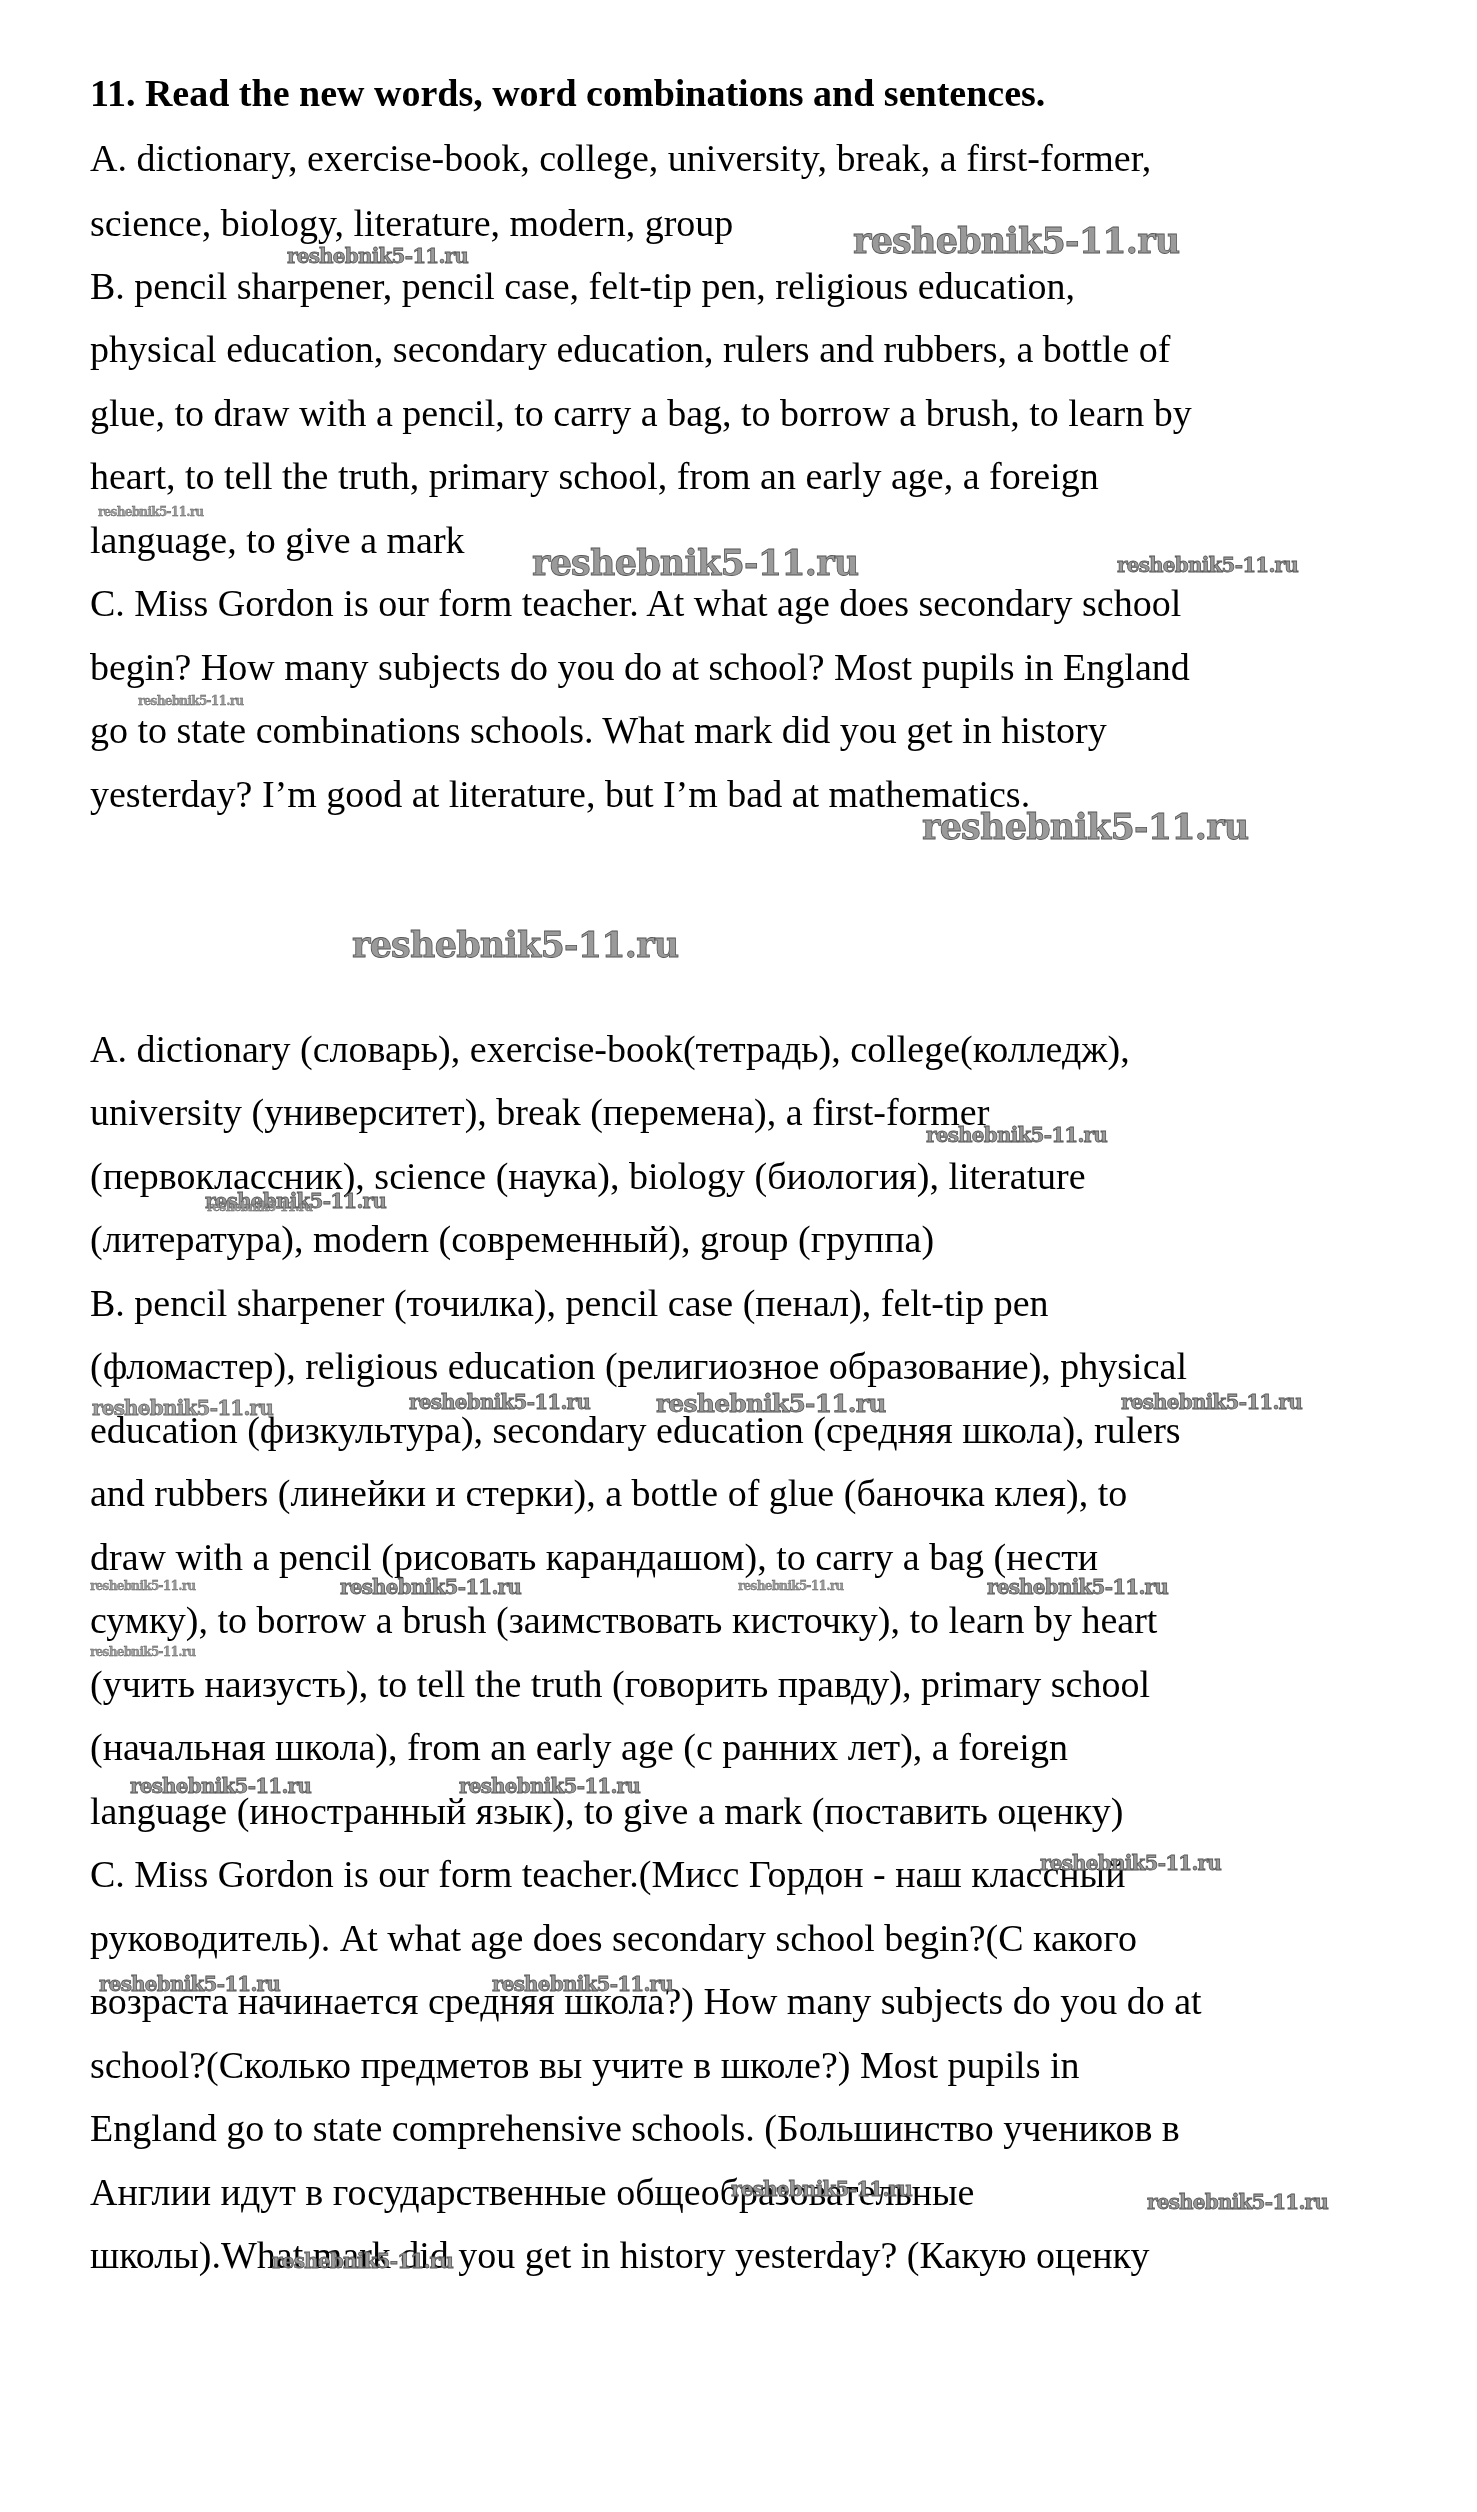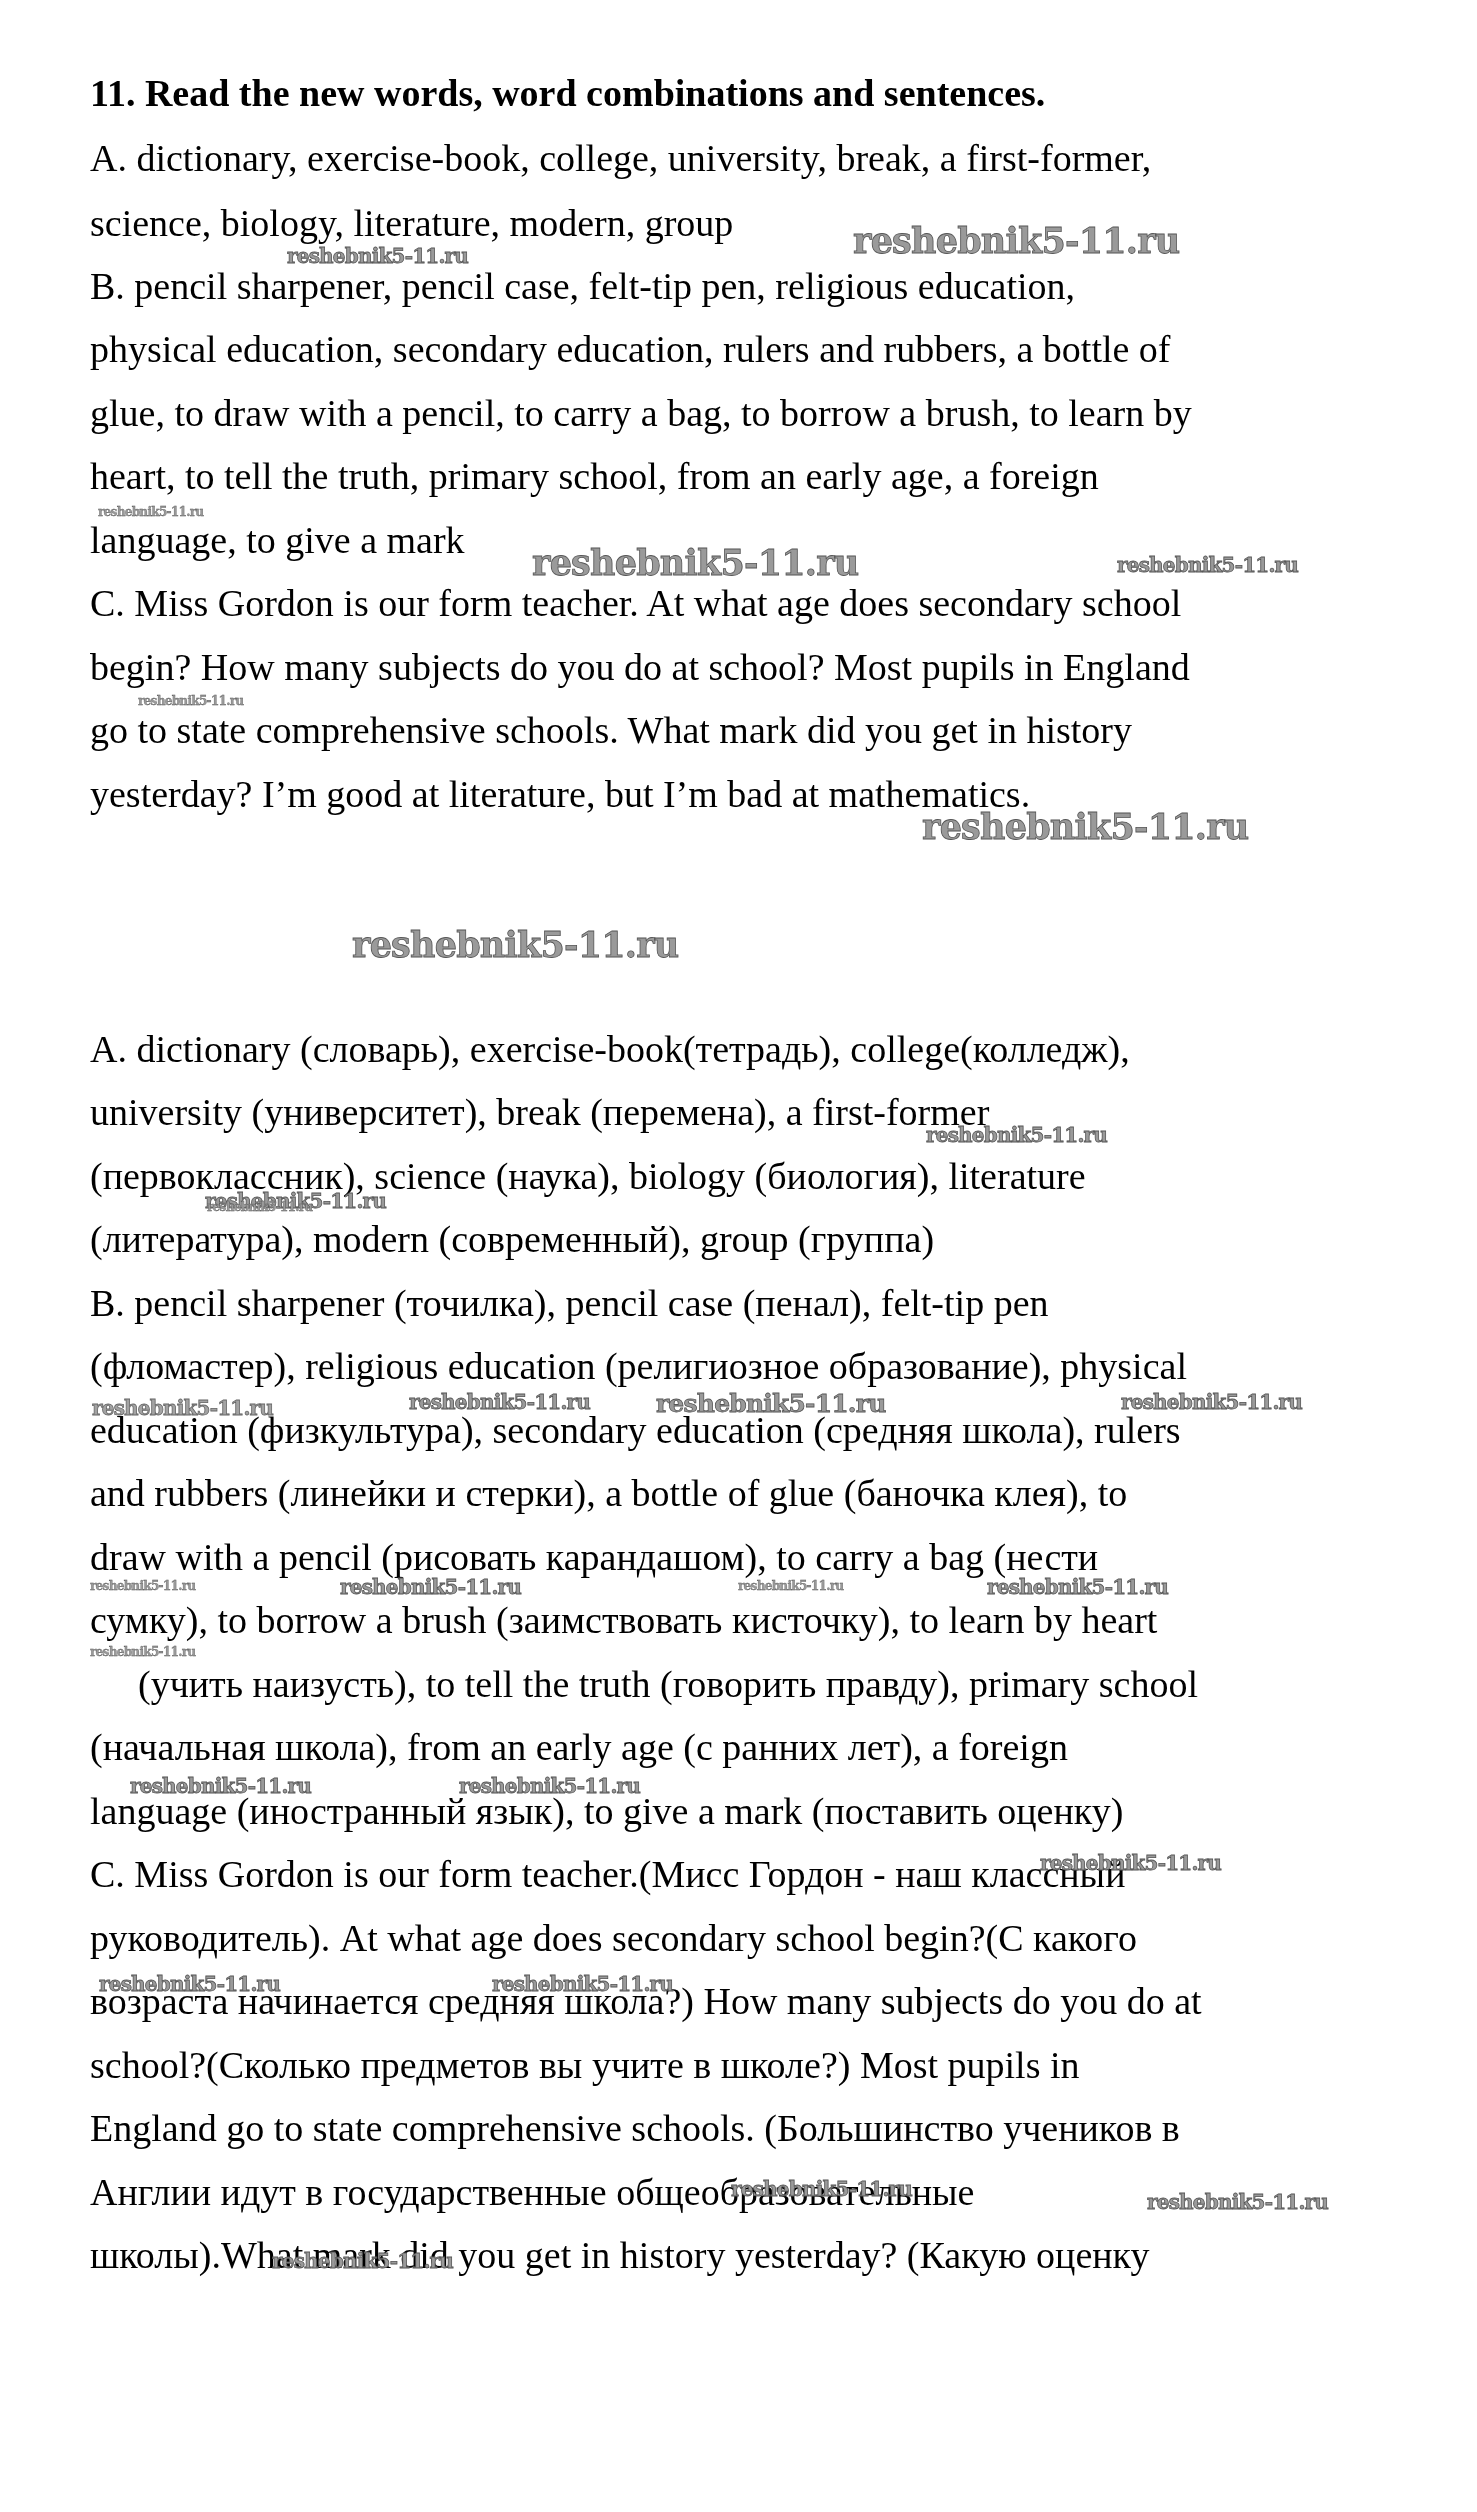--- a/index.html
+++ b/index.html
@@ -38,34 +38,34 @@
   <div class="line bold" style="top:71px;">11. Read the new words, word combinations and sentences.</div>
   <div class="line" style="top:136px;">A. dictionary, exercise-book, college, university, break, a first-former,</div>
   <div class="line" style="top:201px;">science, biology, literature, modern, group</div>
   <div class="line" style="top:264px;">B. pencil sharpener, pencil case, felt-tip pen, religious education,</div>
   <div class="line" style="top:327px;">physical education, secondary education, rulers and rubbers, a bottle of</div>
   <div class="line" style="top:391px;">glue, to draw with a pencil, to carry a bag, to borrow a brush, to learn by</div>
   <div class="line" style="top:454px;">heart, to tell the truth, primary school, from an early age, a foreign</div>
   <div class="line" style="top:518px;">language, to give a mark</div>
   <div class="line" style="top:581px;">C. Miss Gordon is our form teacher. At what age does secondary school</div>
   <div class="line" style="top:645px;">begin? How many subjects do you do at school? Most pupils in England</div>
-  <div class="line" style="top:708px;">go to state comprehensive schools. What mark did you get in history</div>
+  <div class="line" style="top:708px;">go to state combinations schools. What mark did you get in history</div>
   <div class="line" style="top:772px;">yesterday? I’m good at literature, but I’m bad at mathematics.</div>
 
   <div class="line" style="top:1027px;">A. dictionary (словарь), exercise-book(тетрадь), college(колледж),</div>
   <div class="line" style="top:1090px;">university (университет), break (перемена), a first-former</div>
   <div class="line" style="top:1154px;">(первоклассник), science (наука), biology (биология), literature</div>
   <div class="line" style="top:1217px;">(литература), modern (современный), group (группа)</div>
   <div class="line" style="top:1281px;">B. pencil sharpener (точилка), pencil case (пенал), felt-tip pen</div>
   <div class="line" style="top:1344px;">(фломастер), religious education (религиозное образование), physical</div>
   <div class="line" style="top:1408px;">education (физкультура), secondary education (средняя школа), rulers</div>
   <div class="line" style="top:1471px;">and rubbers (линейки и стерки), a bottle of glue (баночка клея), to</div>
   <div class="line" style="top:1535px;">draw with a pencil (рисовать карандашом), to carry a bag (нести</div>
   <div class="line" style="top:1598px;">сумку), to borrow a brush (заимствовать кисточку), to learn by heart</div>
-  <div class="line" style="top:1662px;margin-left:48px;">(учить наизусть), to tell the truth (говорить правду), primary school</div>
+  <div class="line" style="top:1662px;">(учить наизусть), to tell the truth (говорить правду), primary school</div>
   <div class="line" style="top:1725px;">(начальная школа), from an early age (с ранних лет), a foreign</div>
   <div class="line" style="top:1789px;">language (иностранный язык), to give a mark (поставить оценку)</div>
   <div class="line" style="top:1852px;">C. Miss Gordon is our form teacher.(Мисс Гордон - наш классный</div>
   <div class="line" style="top:1916px;">руководитель). At what age does secondary school begin?(С какого</div>
   <div class="line" style="top:1979px;">возраста начинается средняя школа?) How many subjects do you do at</div>
   <div class="line" style="top:2043px;text-align:right;">school?(Сколько предметов вы учите в школе?) Most pupils in</div>
   <div class="line" style="top:2170px;">Англии идут в государственные общеобразовательные</div>
   <div class="line" style="top:2106px;">England go to state comprehensive schools. (Большинство учеников в</div>
   <div class="line" style="top:2233px;">школы).What mark did you get in history yesterday? (Какую оценку</div>
 

